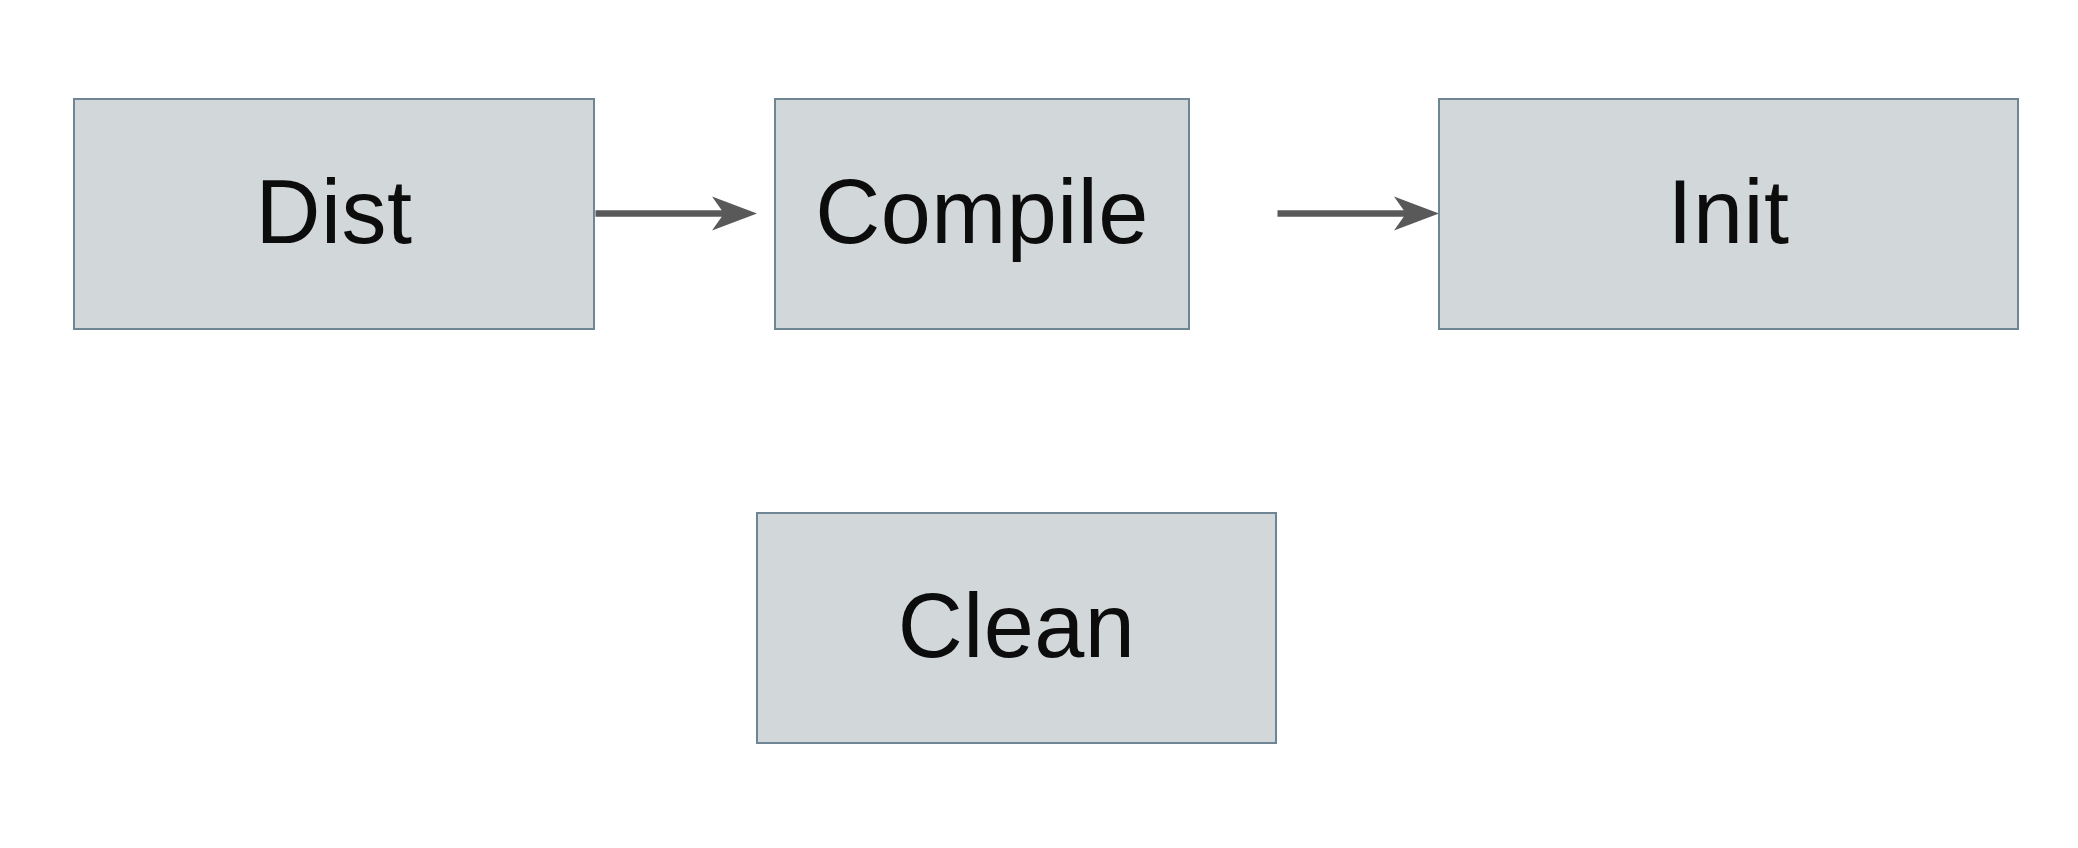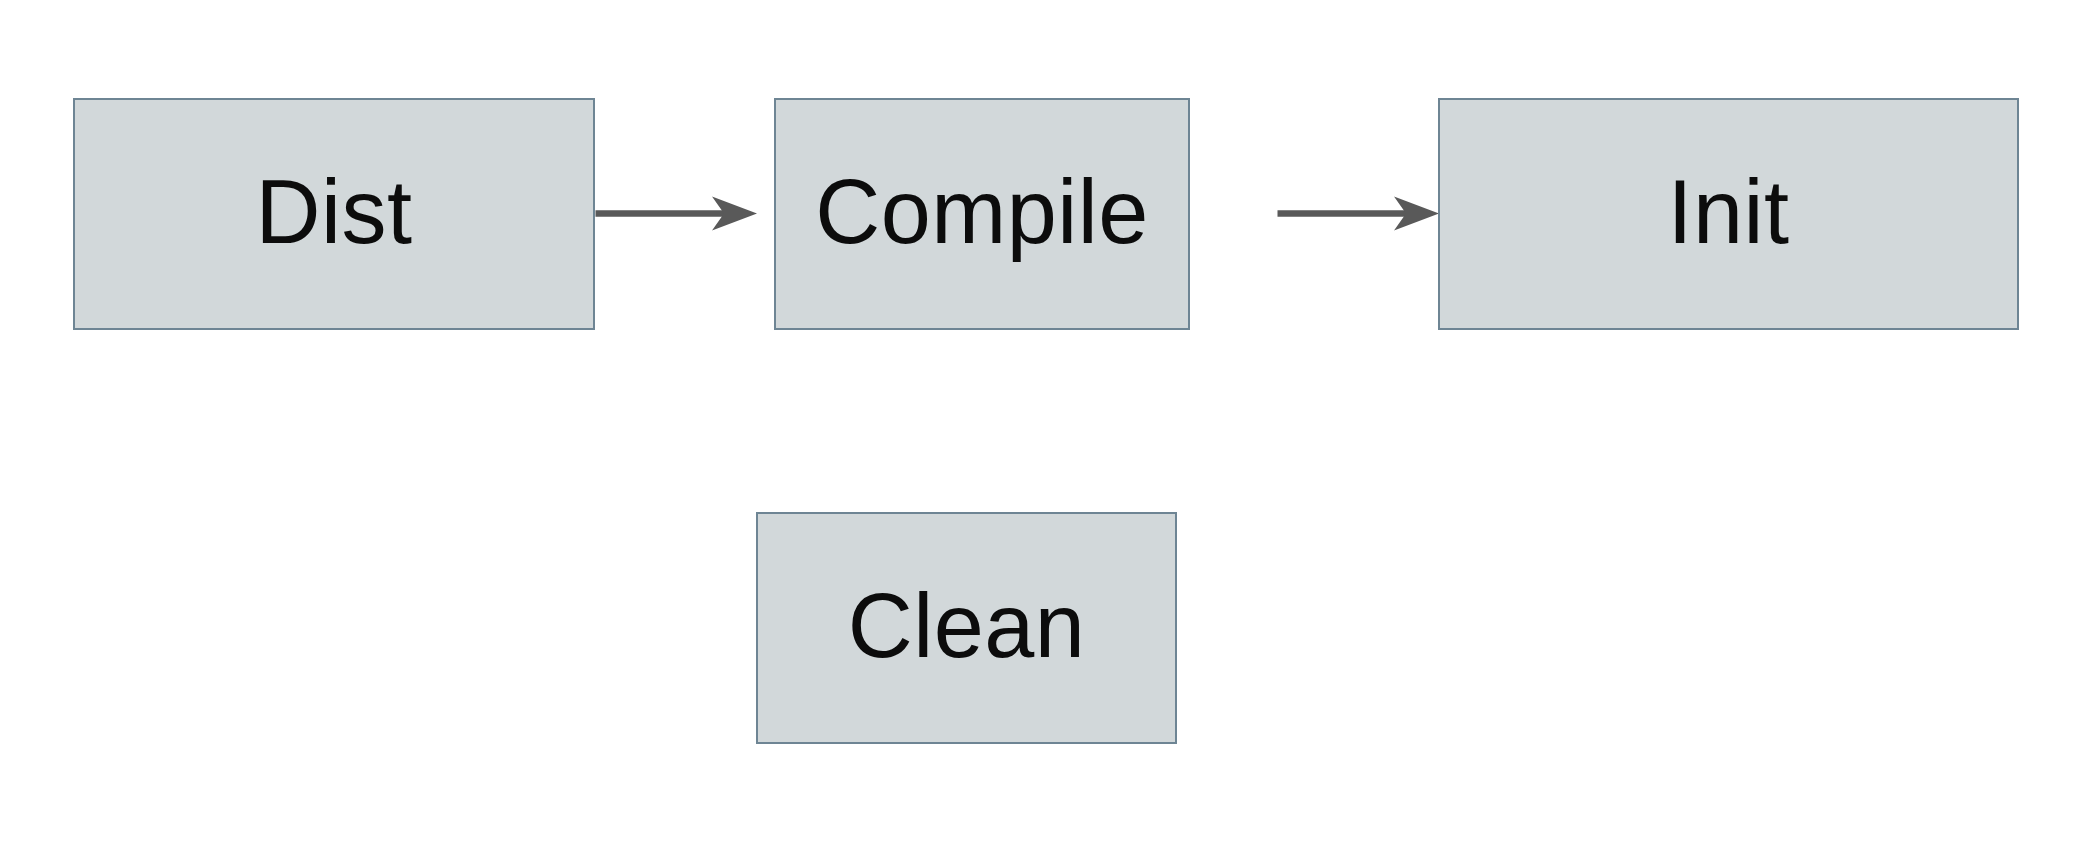--- a/index.html
+++ b/index.html
@@ -36,21 +36,21 @@
     font-size: 90px;
     line-height: 1;
     letter-spacing: 0.5px;
     color: #0c0c0c;
     transform: translateY(-2px);
     white-space: nowrap;
   }
   .node-dist    { left: 73px;   top: 98px;  width: 522px; height: 232px; }
   .node-compile { left: 774px;  top: 98px;  width: 416px; height: 232px; }
   .node-init    { left: 1438px; top: 98px;  width: 581px; height: 232px; }
-  .node-clean   { left: 756px;  top: 512px; width: 421px; height: 232px; }
+  .node-clean   { left: 756px;  top: 512px; width: 521px; height: 232px; }
   .edge-shaft {
     stroke: #595959;
     stroke-width: 6.5;
     fill: none;
   }
   .edge-head {
     fill: #595959;
     stroke: none;
   }
 </style>

